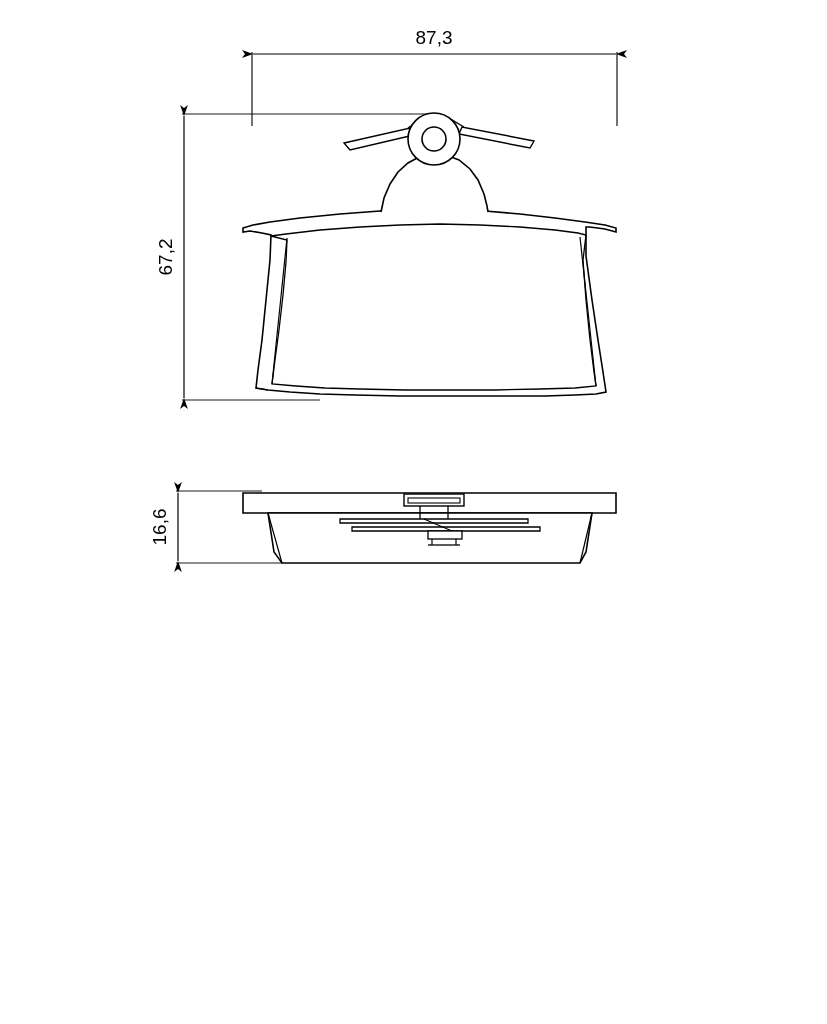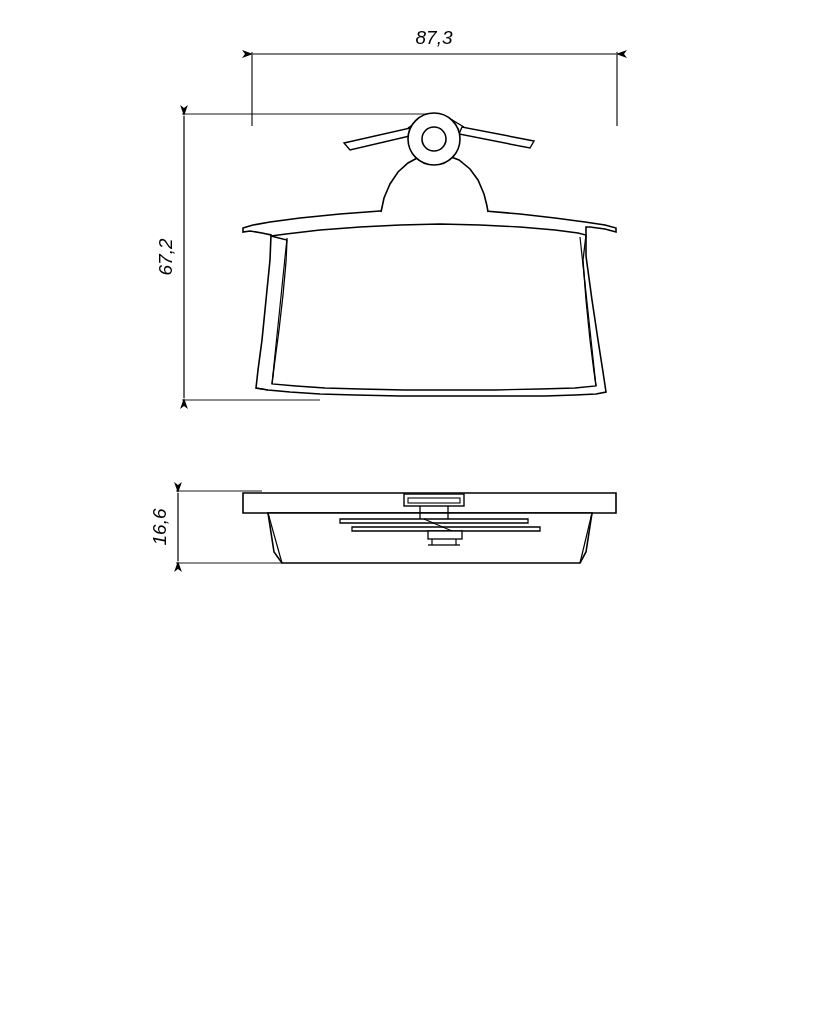--- a/index.html
+++ b/index.html
@@ -11,21 +11,20 @@
     width: 827px;
     height: 1024px;
     font-family: "Liberation Sans", sans-serif;
     color: #000000;
     overflow: hidden;
   }
   #drawing-root {
     position: relative;
     width: 827px;
     height: 768px;
-    font-style: italic;
   }
   svg.tech-drawing {
     display: block;
     width: 827px;
     height: 1024px;
   }
   .dim-text {
     font-family: "Liberation Sans", sans-serif;
     font-size: 19px;
     fill: #000000;

